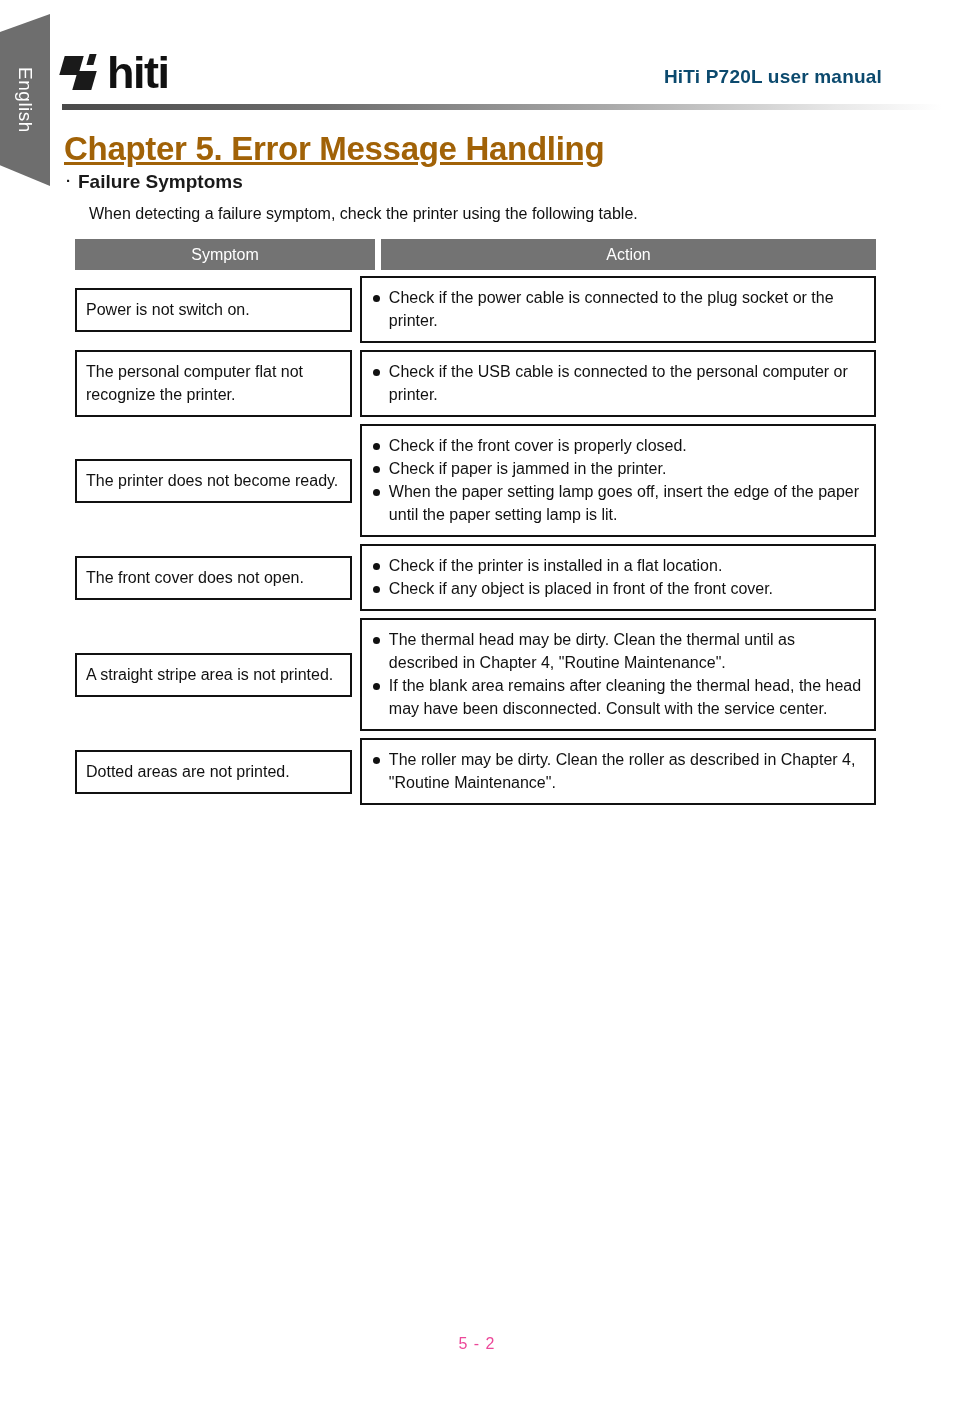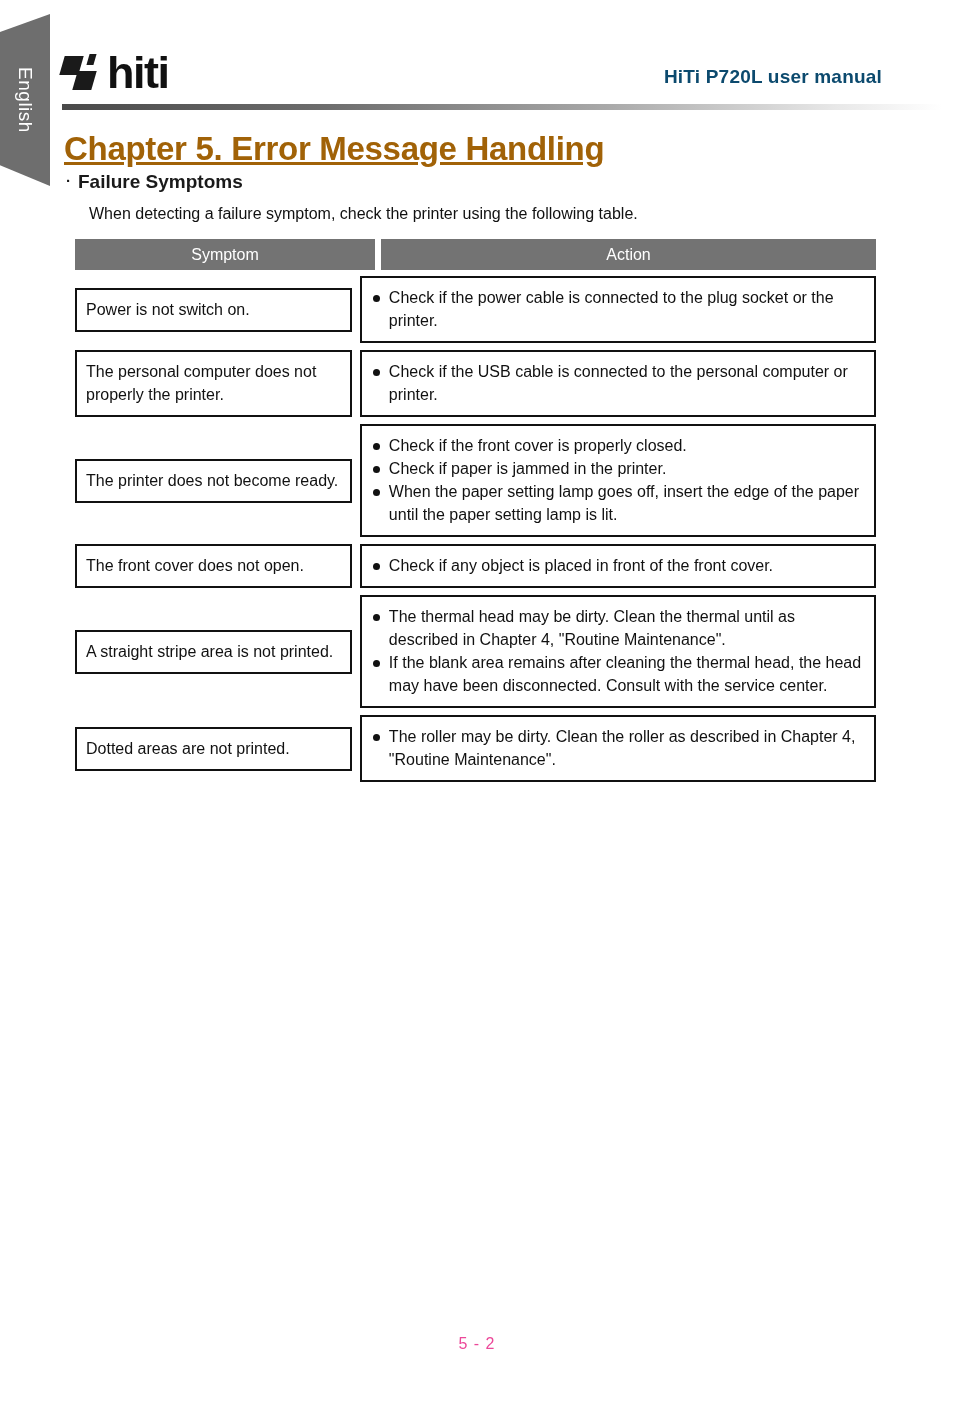--- a/index.html
+++ b/index.html
@@ -257,41 +257,42 @@
   <div id="tbody">
       <div class="trow">
         <div class="cell cell-symptom">Power is not switch on.</div>
         <div class="cell cell-action">
           <ul class="bullet-list">
             <li>Check if the power cable is connected to the plug socket or the printer.</li>
           </ul>
         </div>
       </div>
       <div class="trow">
-        <div class="cell cell-symptom">The personal computer does not properly the printer.</div>
+        <div class="cell cell-symptom">The personal computer flat not recognize the printer.</div>
         <div class="cell cell-action">
           <ul class="bullet-list">
             <li>Check if the USB cable is connected to the personal computer or printer.</li>
           </ul>
         </div>
       </div>
       <div class="trow">
         <div class="cell cell-symptom">The printer does not become ready.</div>
         <div class="cell cell-action">
           <ul class="bullet-list">
             <li>Check if the front cover is properly closed.</li>
             <li>Check if paper is jammed in the printer.</li>
             <li>When the paper setting lamp goes off, insert the edge of the paper until the paper setting lamp is lit.</li>
           </ul>
         </div>
       </div>
       <div class="trow">
         <div class="cell cell-symptom">The front cover does not open.</div>
         <div class="cell cell-action">
           <ul class="bullet-list">
+            <li>Check if the printer is installed in a flat location.</li>
             <li>Check if any object is placed in front of the front cover.</li>
           </ul>
         </div>
       </div>
       <div class="trow">
         <div class="cell cell-symptom">A straight stripe area is not printed.</div>
         <div class="cell cell-action">
           <ul class="bullet-list">
             <li>The thermal head may be dirty. Clean the thermal until as described in Chapter 4, "Routine Maintenance".</li>
             <li>If the blank area remains after cleaning the thermal head, the head may have been disconnected. Consult with the service center.</li>

